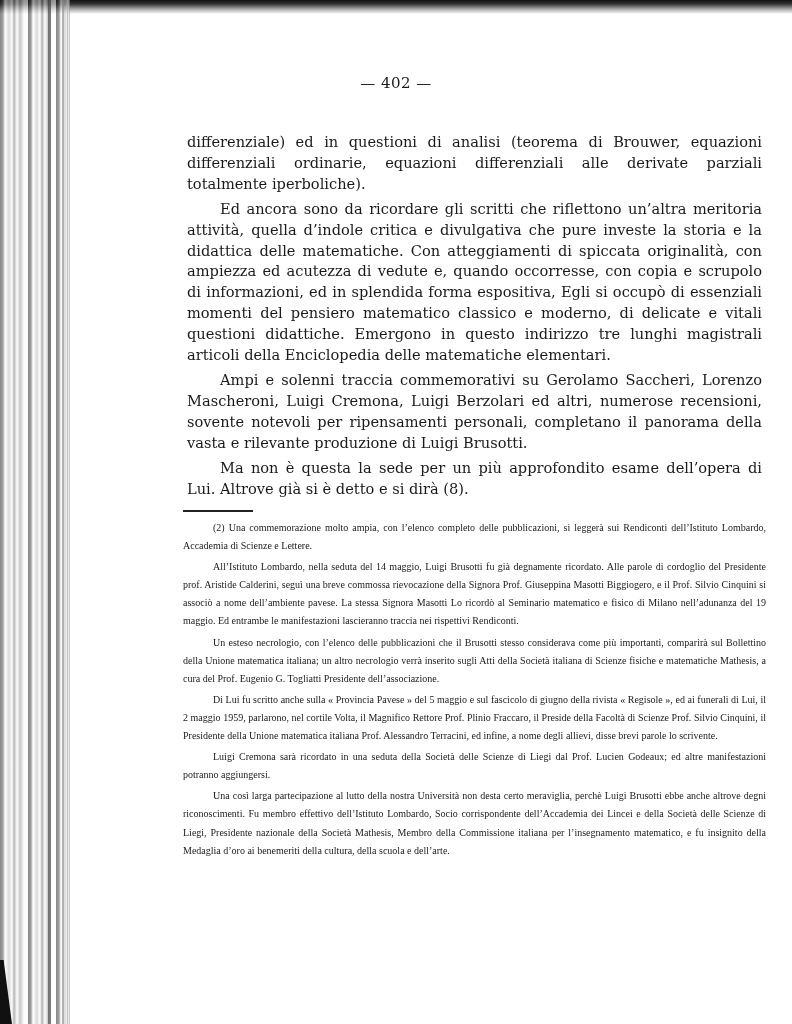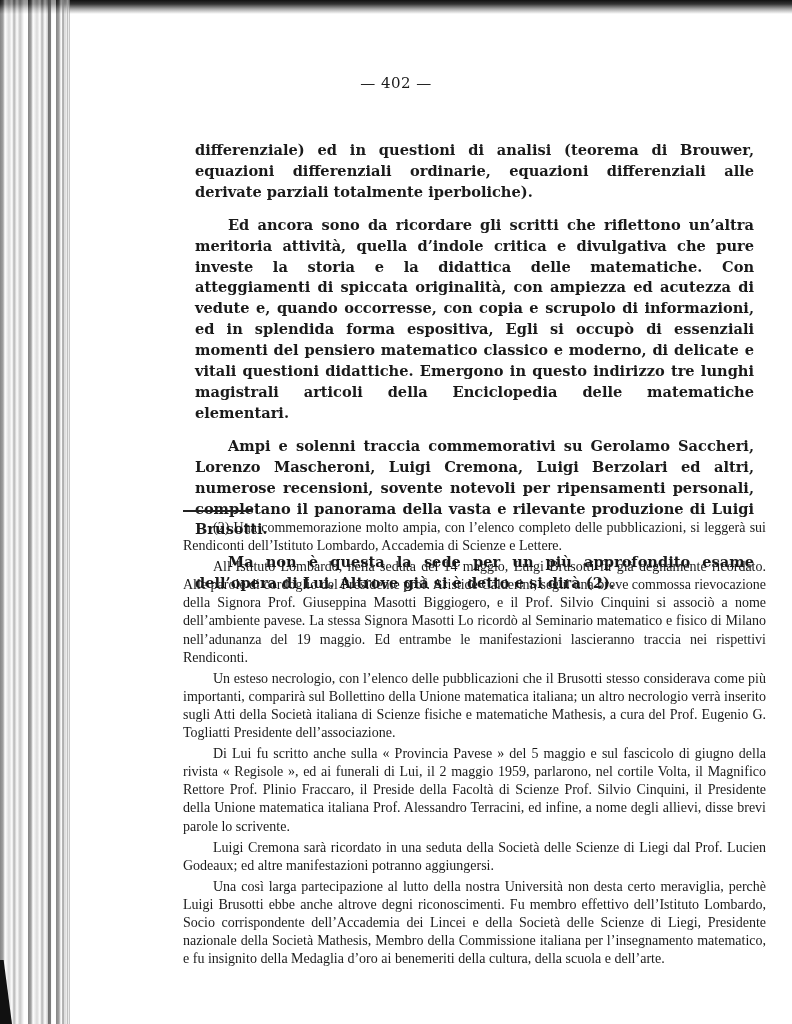--- a/index.html
+++ b/index.html
@@ -25,28 +25,28 @@
 
     .page-number {
       position: absolute; left: 0; width: 792px; top: 74px; text-align: center;
       font-family: "DejaVu Serif", serif; font-size: 15px; letter-spacing: 0.5px;
     }
     .main-text {
       position: absolute; left: 183px; top: 128px; width: 583px;
       font-family: "DejaVu Serif", serif; font-size: 14.6px; line-height: 20.9px;
       text-align: justify;
     }
-    .main-text p { margin: 12px; font-weight: bold; }
+    .main-text p { margin: 4px; }
     .main-text p.indent { text-indent: 33px; }
     .rule {
       position: absolute; left: 183px; top: 510px; width: 70px; height: 2px; background: #222;
     }
     .footnotes {
       position: absolute; left: 183px; top: 519px; width: 583px;
-      font-family: "Liberation Serif", serif; font-size: 14px; line-height: 18.1px;
+      font-family: "Liberation Serif", serif; font-size: 10px; line-height: 18.1px;
       text-align: justify;
     }
     .footnotes p { margin: 0 0 3px 0; text-indent: 30px; }
     .footnotes p.fn-first { text-indent: 30px; }
   </style>
 </head>
 <body>
 
 <div class="scan-top"></div>
 <div class="binding"></div>
@@ -54,21 +54,21 @@
 <div class="binding-line2"></div>
 <div class="binding-line3"></div>
 <div class="corner-blot"></div>
 
 <div class="page-number">— 402 —</div>
 
 <div class="main-text">
   <p>differenziale) ed in questioni di analisi (teorema di Brouwer, equazioni differenziali ordinarie, equazioni differenziali alle derivate parziali totalmente iperboliche).</p>
   <p class="indent">Ed ancora sono da ricordare gli scritti che riflettono un’altra meritoria attività, quella d’indole critica e divulgativa che pure investe la storia e la didattica delle matematiche. Con atteggiamenti di spiccata originalità, con ampiezza ed acutezza di vedute e, quando occorresse, con copia e scrupolo di informazioni, ed in splendida forma espositiva, Egli si occupò di essenziali momenti del pensiero matematico classico e moderno, di delicate e vitali questioni didattiche. Emergono in questo indirizzo tre lunghi magistrali articoli della Enciclopedia delle matematiche elementari.</p>
   <p class="indent">Ampi e solenni traccia commemorativi su Gerolamo Saccheri, Lorenzo Mascheroni, Luigi Cremona, Luigi Berzolari ed altri, numerose recensioni, sovente notevoli per ripensamenti personali, completano il panorama della vasta e rilevante produzione di Luigi Brusotti.</p>
-  <p class="indent">Ma non è questa la sede per un più approfondito esame dell’opera di Lui. Altrove già si è detto e si dirà (2).</p>
+  <p class="indent">Ma non è questa la sede per un più approfondito esame dell’opera di Lui. Altrove già si è detto e si dirà (8).</p>
 </div>
 
 <div class="rule"></div>
 
 <div class="footnotes">
   <p class="fn-first">(2) Una commemorazione molto ampia, con l’elenco completo delle pubblicazioni, si leggerà sui Rendiconti dell’Istituto Lombardo, Accademia di Scienze e Lettere.</p>
   <p>All’Istituto Lombardo, nella seduta del 14 maggio, Luigi Brusotti fu già degnamente ricordato. Alle parole di cordoglio del Presidente prof. Aristide Calderini, seguì una breve commossa rievocazione della Signora Prof. Giuseppina Masotti Biggiogero, e il Prof. Silvio Cinquini si associò a nome dell’ambiente pavese. La stessa Signora Masotti Lo ricordò al Seminario matematico e fisico di Milano nell’adunanza del 19 maggio. Ed entrambe le manifestazioni lascieranno traccia nei rispettivi Rendiconti.</p>
   <p>Un esteso necrologio, con l’elenco delle pubblicazioni che il Brusotti stesso considerava come più importanti, comparirà sul Bollettino della Unione matematica italiana; un altro necrologio verrà inserito sugli Atti della Società italiana di Scienze fisiche e matematiche Mathesis, a cura del Prof. Eugenio G. Togliatti Presidente dell’associazione.</p>
   <p>Di Lui fu scritto anche sulla « Provincia Pavese » del 5 maggio e sul fascicolo di giugno della rivista « Regisole », ed ai funerali di Lui, il 2 maggio 1959, parlarono, nel cortile Volta, il Magnifico Rettore Prof. Plinio Fraccaro, il Preside della Facoltà di Scienze Prof. Silvio Cinquini, il Presidente della Unione matematica italiana Prof. Alessandro Terracini, ed infine, a nome degli allievi, disse brevi parole lo scrivente.</p>
   <p>Luigi Cremona sarà ricordato in una seduta della Società delle Scienze di Liegi dal Prof. Lucien Godeaux; ed altre manifestazioni potranno aggiungersi.</p>

